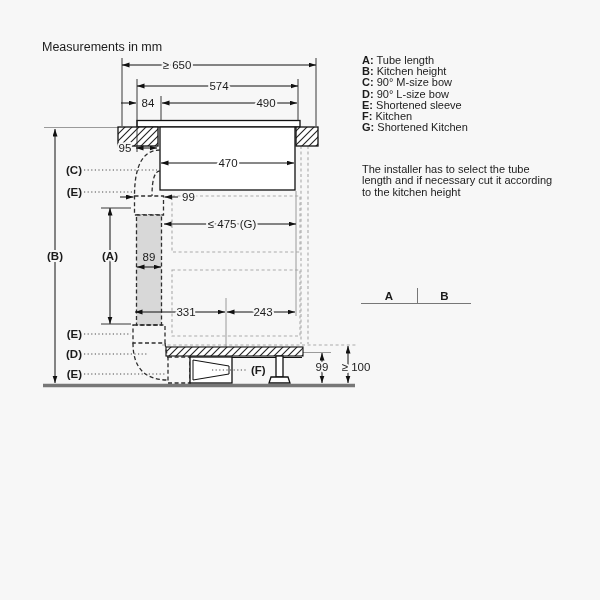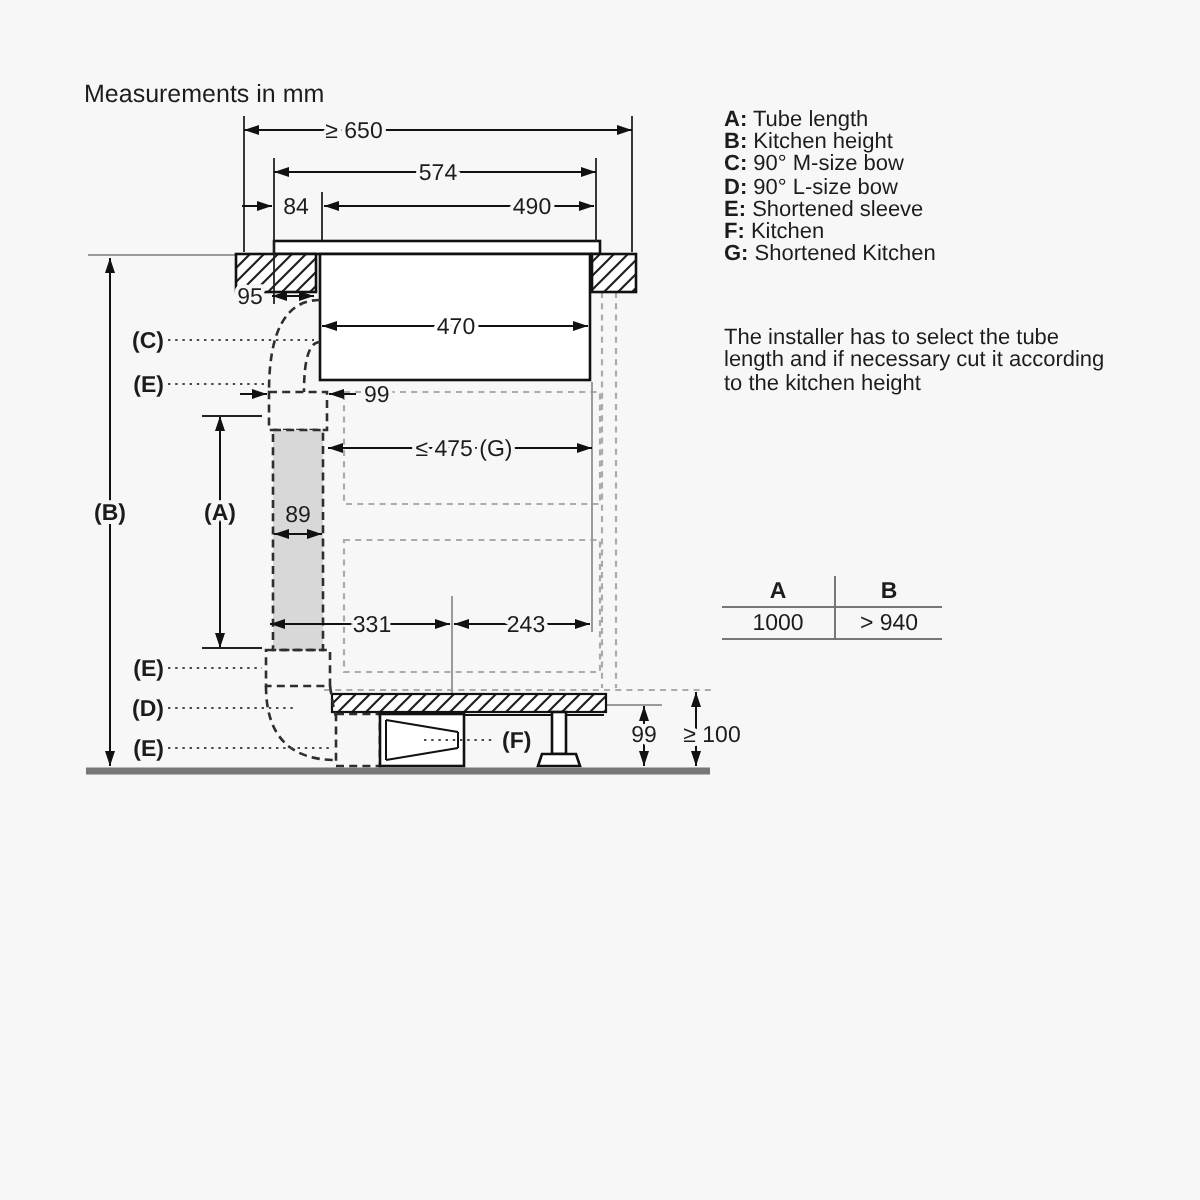--- a/index.html
+++ b/index.html
@@ -165,18 +165,14 @@
 <div class="note">The installer has to select the tube length and if necessary cut it according to the kitchen height</div>
 
 <table class="spec">
   <thead>
     <tr>
       <td>A</td>
       <td>B</td>
     </tr>
   </thead>
   <tbody>
-    <tr>
-      <td>1000</td>
-      <td>&gt; 940</td>
-    </tr>
   </tbody>
 </table>
 
 </body></html>

